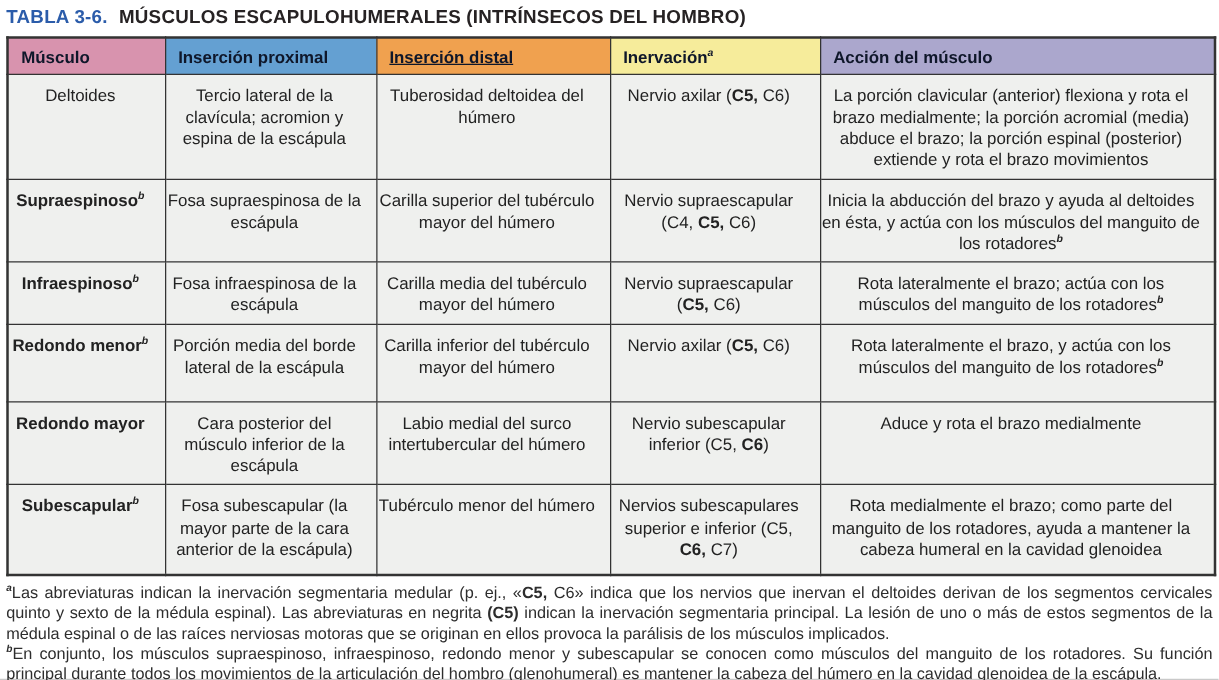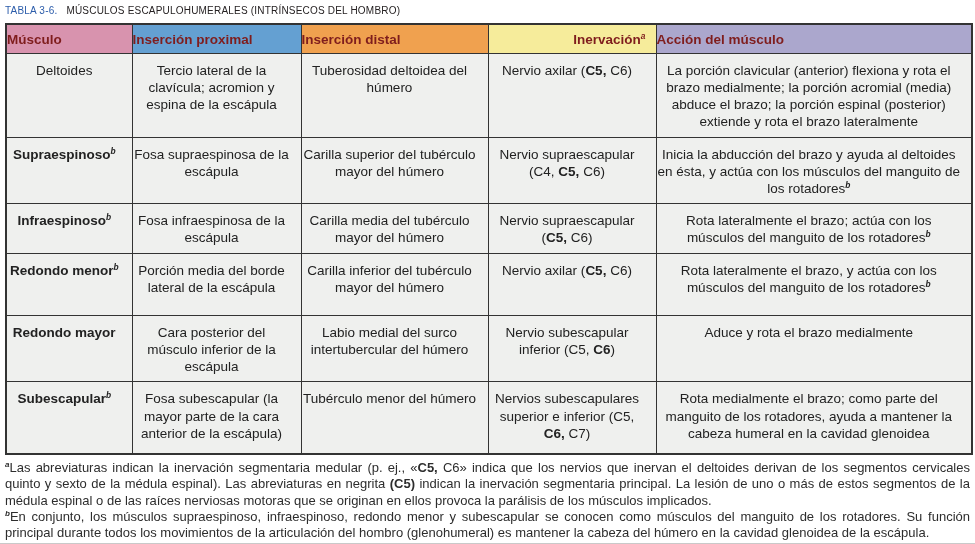--- a/index.html
+++ b/index.html
@@ -13,22 +13,22 @@
     -webkit-font-smoothing: antialiased;
   }
   .page {
     box-sizing: border-box;
     width: 975px;
     height: 544px;
     padding: 3px 4px 0 5px;
     border-bottom: 1px solid #c9c9c9;
   }
   .table-title {
-    font-size: 10px;
-    font-weight: normal;
+    font-size: 15px;
+    font-weight: bold;
     color: #262223;
     margin: 2px 0 7px 0;
     letter-spacing: 0.2px;
   }
   .table-title .title-label {
     color: #2b5caa;
     margin-right: 9px;
   }
   table.muscles-table {
     border-collapse: collapse;
@@ -39,22 +39,22 @@
   table.muscles-table th,
   table.muscles-table td {
     border: 1px solid #333333;
     vertical-align: top;
     text-align: left;
     box-sizing: border-box;
   }
   table.muscles-table th {
     font-size: 13.5px;
     font-weight: bold;
-    color: #7f1d1d;
-    padding: 7px 10px 6px 0;
+    color: #0f172a;
+    padding: 7px 10px 6px 10px;
     height: 29px;
     vertical-align: middle;
   }
   table.muscles-table td {
     font-size: 13.5px;
     color: #222222;
     background: #eff0ee;
     padding: 8px 10px 6px 0;
     line-height: 1.27;
     text-align: center;
@@ -98,32 +98,32 @@
       <col style="width:126px">
       <col style="width:169px">
       <col style="width:187px">
       <col style="width:168px">
       <col style="width:316px">
     </colgroup>
     <thead>
       <tr id="header-row">
           <th style="background-color: rgb(216, 147, 174);">Músculo</th>
           <th style="background-color: rgb(100, 160, 210);">Inserción proximal</th>
-          <th style="background-color: rgb(240, 161, 79);">Inserción distal</th>
-          <th style="background-color: rgb(246, 236, 155); text-align: right;">Inervación<sup>a</sup></th>
+          <th style="background-color: rgb(240, 161, 79); text-decoration: underline;">Inserción distal</th>
+          <th style="background-color: rgb(246, 236, 155);">Inervación<sup>a</sup></th>
           <th style="background-color: rgb(171, 167, 205);">Acción del músculo</th>
         </tr>
     </thead>
     <tbody id="table-body">
     <tr>
       <td>Deltoides</td>
       <td>Tercio lateral de la clavícula; acromion y espina de la escápula</td>
       <td>Tuberosidad deltoidea del húmero</td>
       <td>Nervio axilar (<b>C5,</b> C6)</td>
-      <td>La porción clavicular (anterior) flexiona y rota el brazo medialmente; la porción acromial (media) abduce el brazo; la porción espinal (posterior) extiende y rota el brazo lateralmente</td>
+      <td>La porción clavicular (anterior) flexiona y rota el brazo medialmente; la porción acromial (media) abduce el brazo; la porción espinal (posterior) extiende y rota el brazo movimientos</td>
     </tr>
 
     <tr>
       <td><b>Supraespinoso</b><sup>b</sup></td>
       <td>Fosa supraespinosa de la escápula</td>
       <td>Carilla superior del tubérculo mayor del húmero</td>
       <td>Nervio supraescapular (C4, <b>C5,</b> C6)</td>
       <td>Inicia la abducción del brazo y ayuda al deltoides en ésta, y actúa con los músculos del manguito de los rotadores<sup>b</sup></td>
     </tr>
 

